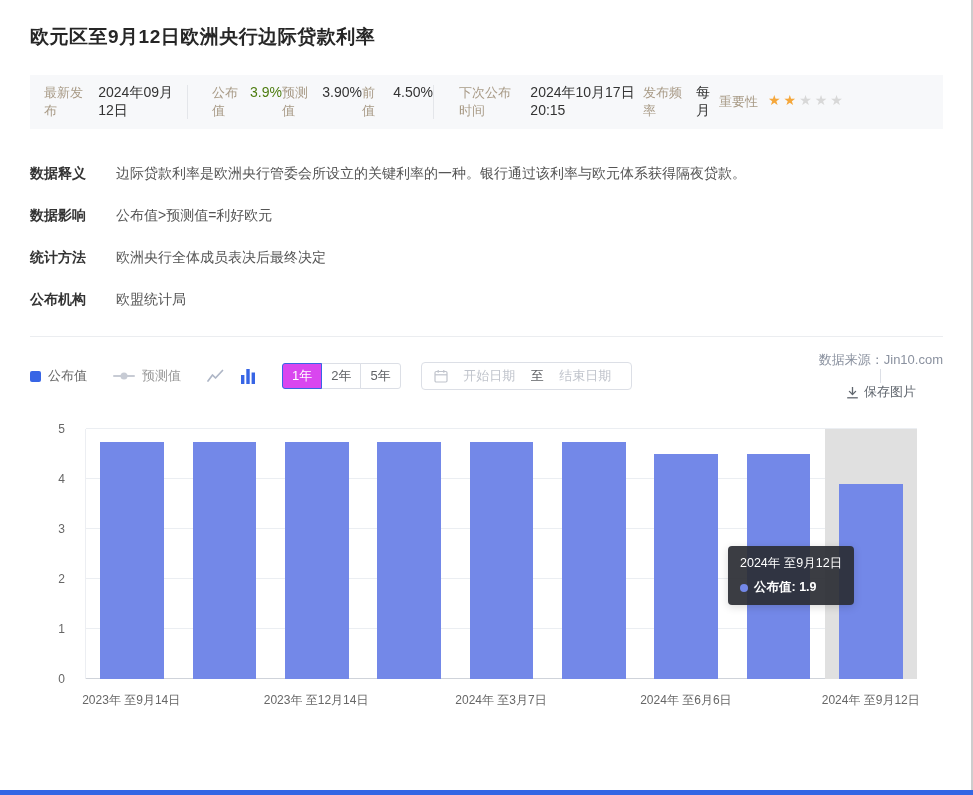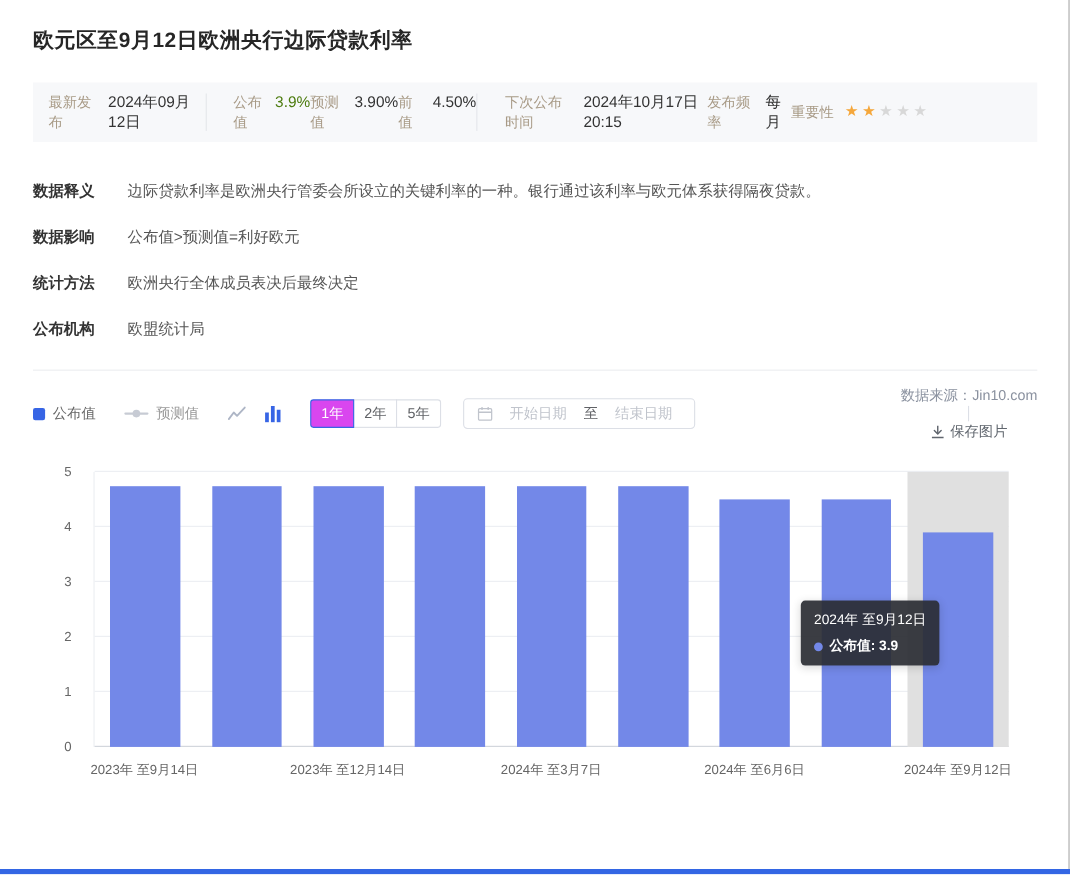--- a/index.html
+++ b/index.html
@@ -238,21 +238,21 @@
               <div class="bar" style="height: 90%; background: rgb(115, 136, 232);"></div>
             </div>
             <div class="bar-slot highlighted">
               <div class="bar" style="height: 78%; background: rgb(115, 136, 232);"></div>
             </div>
           </div>
         <div class="tooltip">
           <div class="tt-title">2024年 至9月12日</div>
           <div class="tt-line">
             <span class="tt-dot" style="background: rgb(115, 136, 232);"></span>
-            <span>公布值: 3.9</span>
+            <span>公布值: 1.9</span>
           </div>
         </div>
       <div class="gridline axis" style="bottom: 0%;"></div>
           <div class="gridline" style="bottom: 20%;"></div>
           <div class="gridline" style="bottom: 40%;"></div>
           <div class="gridline" style="bottom: 60%;"></div>
           <div class="gridline" style="bottom: 80%;"></div>
           <div class="gridline" style="bottom: 100%;"></div>
         </div>
       <div class="x-axis">

